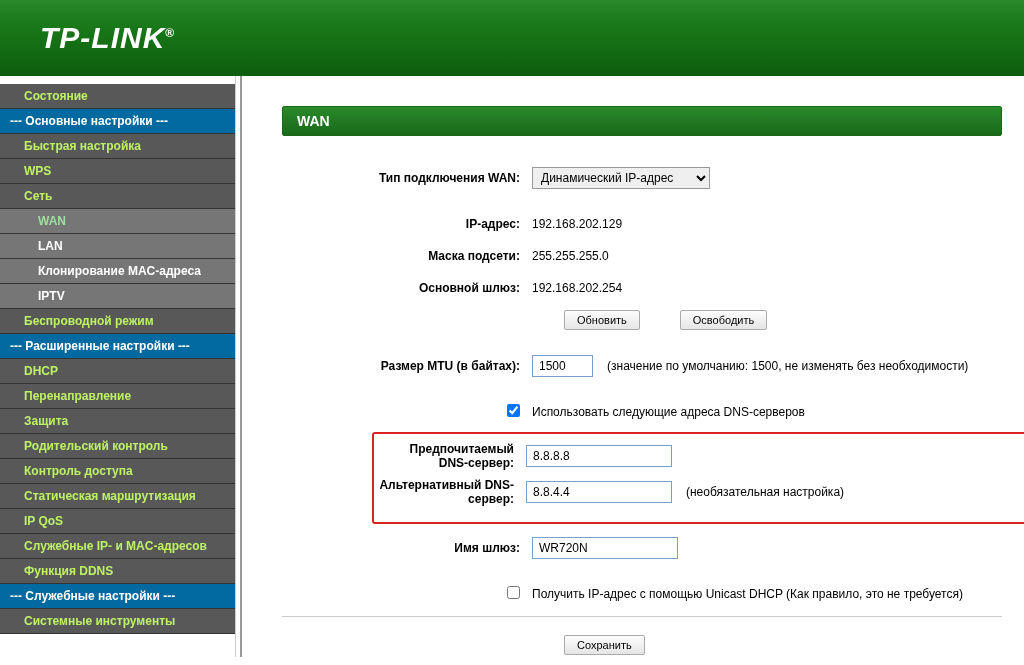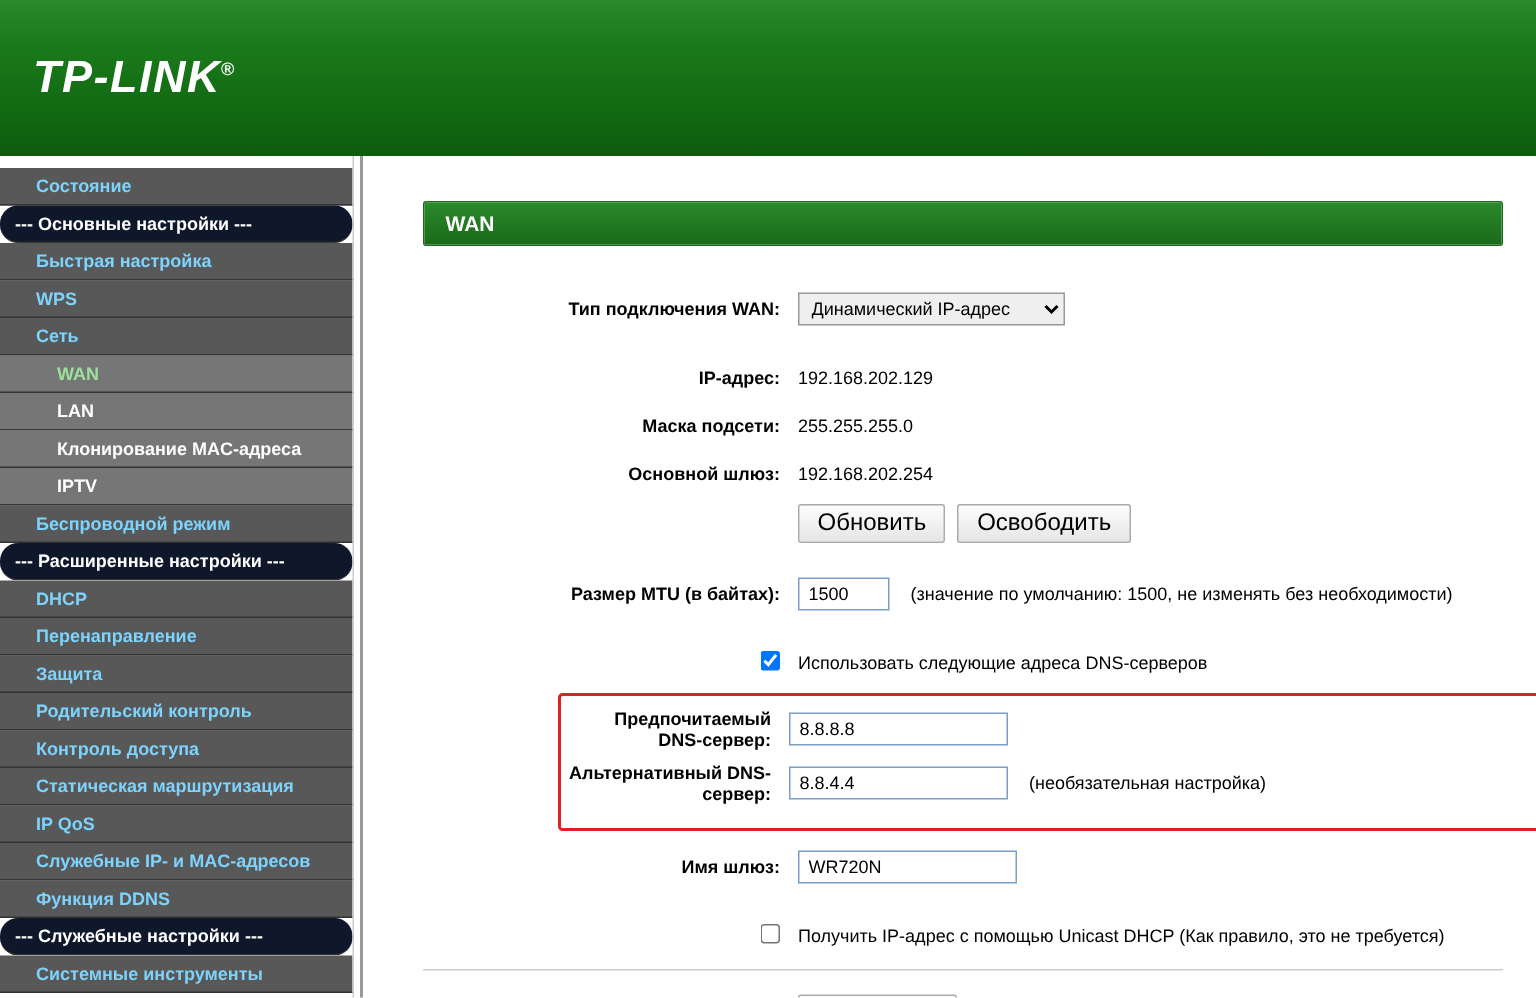--- a/index.html
+++ b/index.html
@@ -1,37 +1,37 @@
 <!DOCTYPE html>
 <html><head>
 <meta charset="utf-8">
 <style>
 * { box-sizing: border-box; margin: 0; padding: 0; }
 body { font-family: Arial, sans-serif; font-size: 12px; background: #fff; width: 1024px; height: 665px; overflow: hidden; }
-.header { height: 104px; background: linear-gradient(to bottom, #2a8a2a 0%, #1a7a1a 30%, #0d5d0d 100%); display: flex; align-items: center; padding-left: 22px; }
+.header { height: 76px; background: linear-gradient(to bottom, #2a8a2a 0%, #1a7a1a 30%, #0d5d0d 100%); display: flex; align-items: center; padding-left: 40px; }
 .logo { color: #fff; font-size: 30px; font-weight: bold; letter-spacing: 1px; font-style: italic; }
 .logo .reg { font-size: 12px; vertical-align: super; font-style: normal; }
 .container { display: flex; height: calc(665px - 84px); }
 .sidebar { width: 236px; background: #fff; padding-top: 8px; overflow-y: auto; border-right: 1px solid #ccc; }
 .sidebar ul { list-style: none; }
 .sidebar li { font-size: 12px; cursor: pointer; border-bottom: 1px solid #333; }
-.sidebar li.item { background: #585858; color: #7dd3fc; padding: 5px 28px 5px 24px; font-weight: bold; }
-.sidebar li.heading { background: #0f172a; color: #fff; padding: 5px 10px; font-weight: bold; border-radius: 12px; }
+.sidebar li.item { background: #585858; color: #bef264; padding: 5px 28px 5px 24px; font-weight: bold; }
+.sidebar li.heading { background: #0369a1; color: #fff; padding: 5px 10px; font-weight: bold; }
 .sidebar li.sub { background: #767676; color: #fff; padding: 5px 10px 5px 38px; font-weight: bold; }
 .sidebar li.sub.active { color: #9de09d; }
 .vdiv { width: 6px; background: #fff; border-right: 2px solid #999; }
 .main { flex: 1; padding: 30px 10px 10px 40px; overflow: hidden; background: #fff; }
 .page-title-wrap { border: 1px solid #1a6a1a; border-radius: 2px; margin-bottom: 30px; width: 720px; }
 .page-title { background: linear-gradient(to bottom, #2a8a2a, #1a6a1a); color: #fff; padding: 6px 14px; font-size: 14px; font-weight: bold; }
 .form-row { display: flex; align-items: center; margin-bottom: 8px; min-height: 24px; }
 .form-label { width: 250px; text-align: right; padding-right: 12px; font-weight: bold; font-size: 12px; color: #000; }
 .form-value { font-size: 12px; color: #000; display: flex; align-items: center; gap: 8px; }
 .form-value input[type=text] { border: 1px solid #7a9ec7; padding: 3px 6px; font-size: 12px; width: 146px; height: 22px; }
 .form-value select { border: 1px solid #999; padding: 2px 4px; font-size: 12px; height: 22px; width: 178px; background: #efefef; }
-.btn { background: linear-gradient(to bottom, #fdfdfd, #e5e5e5); border: 1px solid #aaa; border-radius: 2px; padding: 3px 12px; font-size: 16px; cursor: pointer; }
+.btn { background: linear-gradient(to bottom, #fdfdfd, #e5e5e5); border: 1px solid #aaa; border-radius: 2px; padding: 3px 12px; font-size: 11px; cursor: pointer; margin-left: 32px; }
 .hint { font-size: 12px; color: #000; margin-left: 6px; }
 .highlight-box { border: 2px solid #d22; border-radius: 3px; padding: 8px 4px; margin: 6px 0 12px 90px; width: 800px; }
 .highlight-box .form-label { width: 148px; }
 .spacer { height: 14px; }
 .hr { border-top: 1px solid #ccc; margin: 10px 0 16px 0; width: 720px; }
 input[type=checkbox] { width: 13px; height: 13px; }
 </style>
 </head>
 <body>
 

